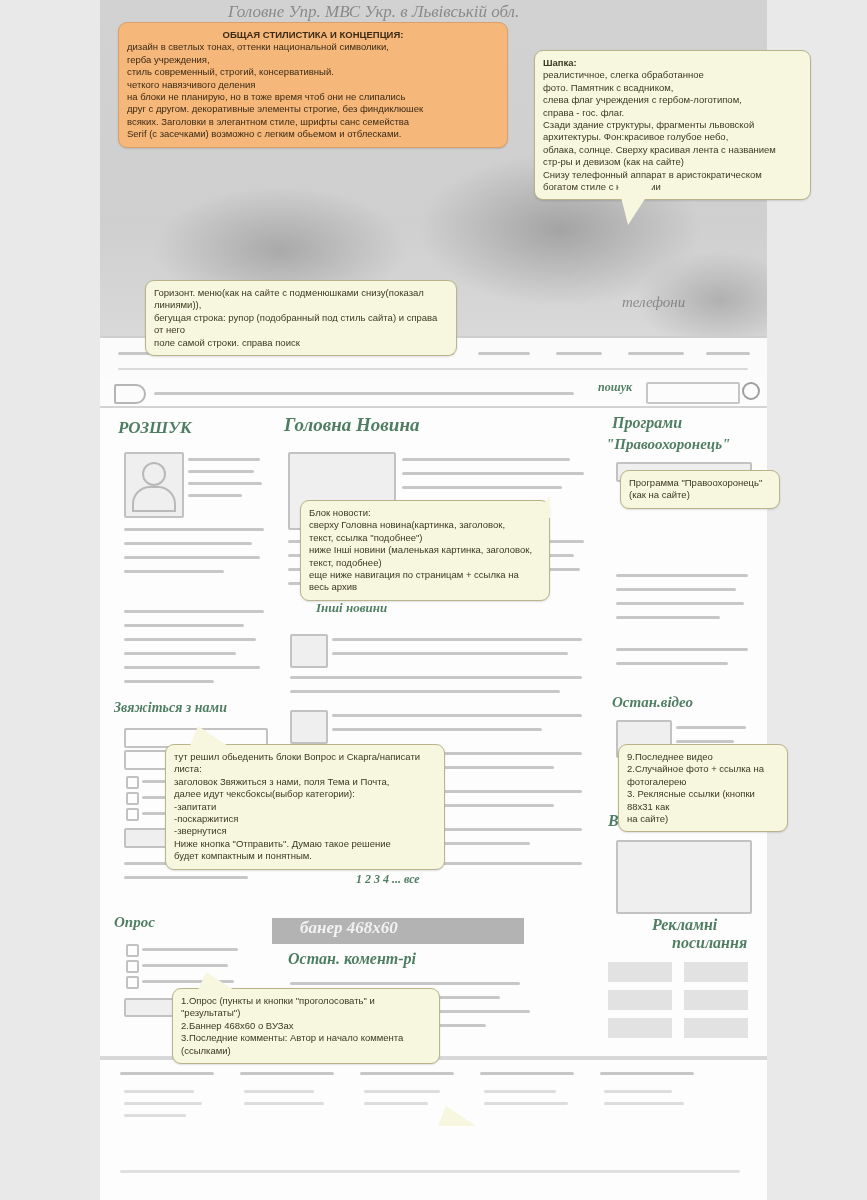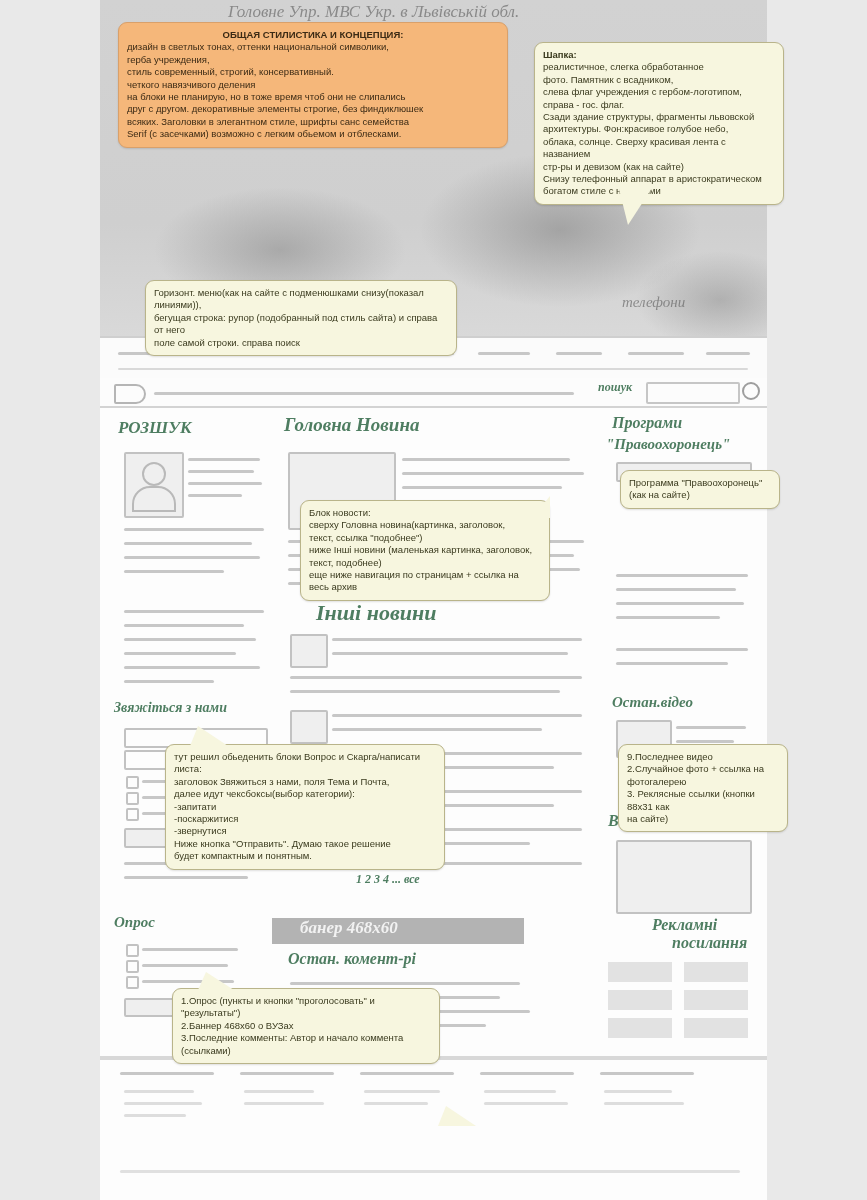--- a/index.html
+++ b/index.html
@@ -116,21 +116,21 @@
   <div class="hand" style="left:284px;top:414px;font-size:19px;">Головна Новина</div>
   <div class="bx fill" style="left:288px;top:452px;width:104px;height:74px;"></div>
   <div class="ln" style="left:402px;top:458px;width:168px;"></div>
   <div class="ln" style="left:402px;top:472px;width:182px;"></div>
   <div class="ln" style="left:402px;top:486px;width:160px;"></div>
   <div class="ln" style="left:288px;top:540px;width:296px;"></div>
   <div class="ln" style="left:288px;top:554px;width:286px;"></div>
   <div class="ln" style="left:288px;top:568px;width:292px;"></div>
   <div class="ln" style="left:288px;top:582px;width:200px;"></div>
 
-  <div class="hand" style="left:316px;top:600px;font-size:22px;">Інші новини</div>
+  <div class="hand" style="left:316px;top:600px;font-size:13px;">Інші новини</div>
   <div class="bx fill" style="left:290px;top:634px;width:34px;height:30px;"></div>
   <div class="ln" style="left:332px;top:638px;width:250px;"></div>
   <div class="ln" style="left:332px;top:652px;width:236px;"></div>
   <div class="ln" style="left:290px;top:676px;width:292px;"></div>
   <div class="ln" style="left:290px;top:690px;width:270px;"></div>
   <div class="bx fill" style="left:290px;top:710px;width:34px;height:30px;"></div>
   <div class="ln" style="left:332px;top:714px;width:250px;"></div>
   <div class="ln" style="left:332px;top:728px;width:210px;"></div>
   <div class="ln" style="left:290px;top:752px;width:292px;"></div>
   <div class="ln" style="left:290px;top:766px;width:264px;"></div>
@@ -202,21 +202,21 @@
     <span>дизайн в светлых тонах, оттенки национальной символики,</span>
     <span>герба учреждения,</span>
     <span>стиль современный, строгий, консервативный.</span>
     <span>четкого навязчивого деления</span>
     <span> на блоки не планирую, но в тоже время чтоб они не слипались</span>
     <span>друг с другом. декоративные элементы строгие, без финдиклюшек</span>
     <span>всяких. Заголовки в элегантном стиле, шрифты санс семейства</span>
     <span>Serif (с засечками) возможно с легким обьемом и отблесками.</span>
   </div>
 
-  <div class="note" style="left:534px;top:42px;width:250px;">
+  <div class="note" style="left:534px;top:50px;width:277px;">
     <span class="hdr">Шапка:</span>
     <span>реалистичное, слегка обработанное</span>
     <span>фото. Памятник с всадником,</span>
     <span>слева флаг учреждения с гербом-логотипом,</span>
     <span>справа - гос. флаг.</span>
     <span>Сзади здание структуры, фрагменты львовской</span>
     <span>архитектуры. Фон:красивое голубое небо,</span>
     <span>облака, солнце. Сверху красивая лента с названием</span>
     <span>стр-ры и девизом (как на сайте)</span>
     <span>Снизу телефонный аппарат в аристократическом</span>

